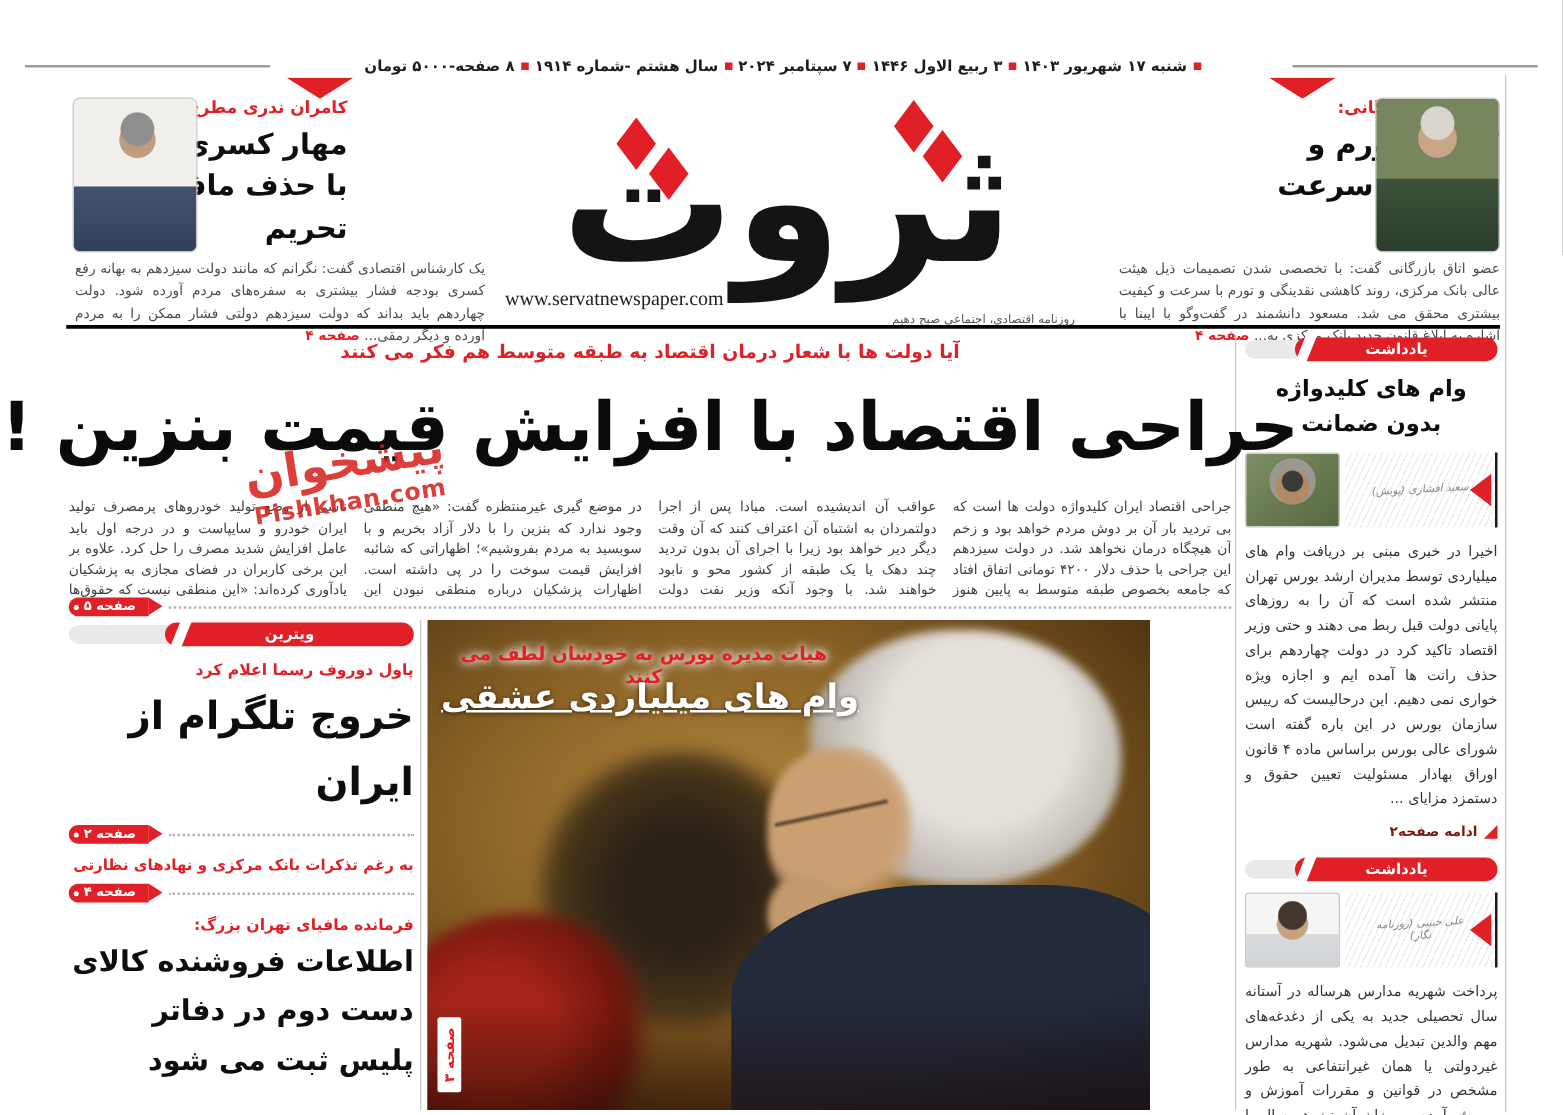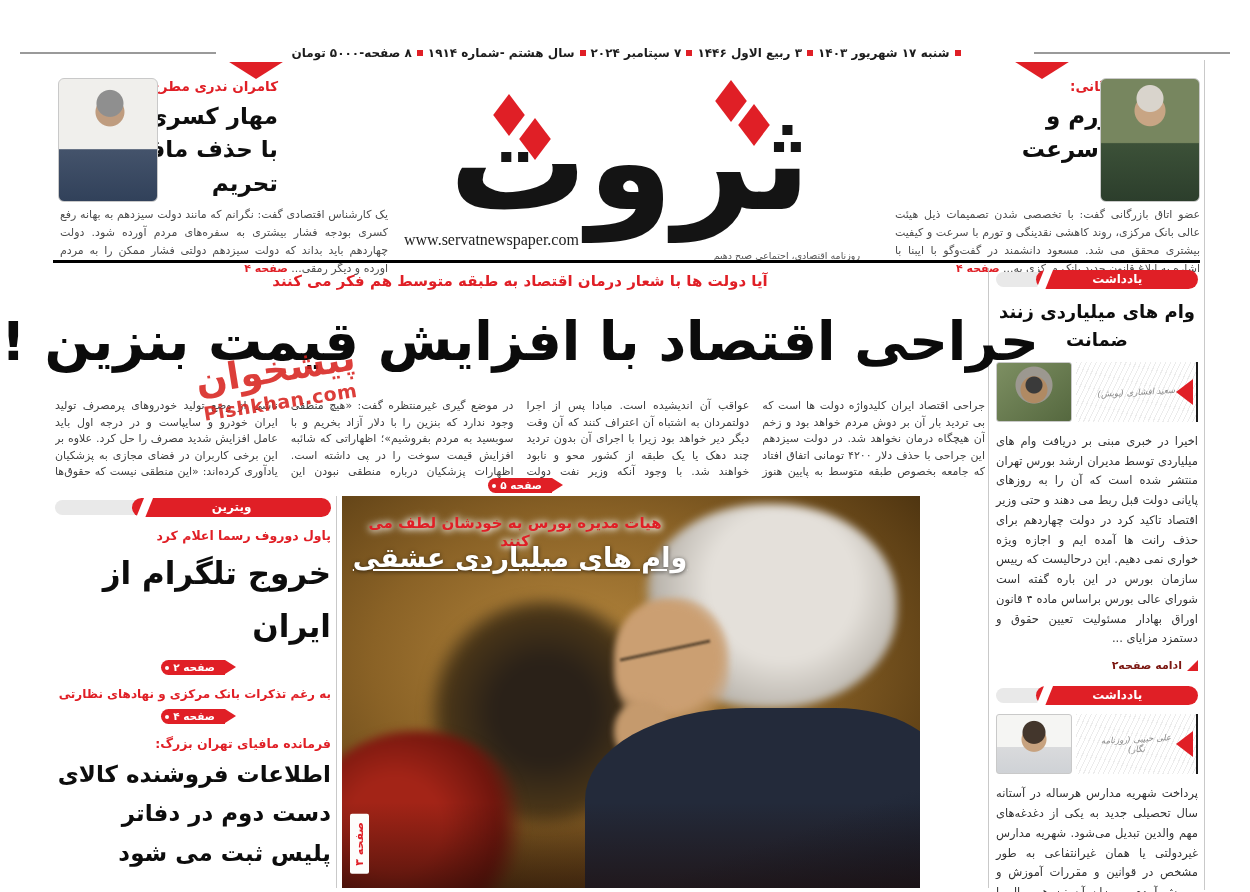--- a/index.html
+++ b/index.html
@@ -62,21 +62,21 @@
   #lead-kicker { position:absolute; left:55px; top:272px; width:930px; text-align:center;
                  color:var(--red); font-weight:bold; font-size:15px; }
   #lead-headline { position:absolute; left:55px; top:292px; width:930px; height:98px; display:flex;
                    align-items:center; justify-content:center; font-size:54px; font-weight:bold;
                    color:#0b0b0b; white-space:nowrap; letter-spacing:-1px; }
   #lead-cols { position:absolute; left:55px; top:398px; width:930px; height:80px; display:flex;
                direction:rtl; gap:13px; overflow:hidden; }
   #lead-cols .col { flex:1; text-align:justify; font-size:11px; line-height:1.5; color:#3f3f3f; }
 
   
-  .tagrow { position:absolute; display:flex; direction:ltr; align-items:center;flex-direction:column; }
+  .tagrow { position:absolute; display:flex; direction:ltr; align-items:center; }
   .ptag { position:relative; flex:none; height:15px; line-height:15px; background:var(--red); color:#fff;
           font-size:10.5px; font-weight:bold; padding:0 10px 0 12px; border-radius:8px 0 0 8px; }
   .ptag::before { content:""; position:absolute; left:4px; top:5.5px; width:4px; height:4px;
                   border-radius:50%; background:#fff; }
   .ptag::after { content:""; position:absolute; right:-11px; top:0; width:0; height:0;
                  border-top:7.5px solid transparent; border-bottom:7.5px solid transparent;
                  border-left:11px solid var(--red); }
   .dotrule { flex:1; border-top:2px dotted #b3b3b3; margin-left:16px; }
 
   
@@ -268,21 +268,21 @@
   </div>
 
   <div id="sidebar">
 
     <div class="note">
       <div class="secbar">
         <div class="gray"></div>
         <div class="redbar" style="width:80%;">یادداشت</div>
         <div class="notch" style="right:74%;"></div>
       </div>
-      <div class="nhead">وام های میلیاردی زنند ضمانت</div>
+      <div class="nhead">وام های کلیدواژه بدون ضمانت</div>
       <div class="author">
         <div class="apic apic1"></div>
         <div class="sig">
           <div class="aname">سعید افشاری (پویش)</div>
           <div class="arrow"></div>
         </div>
       </div>
       <div class="nbody">اخیرا در خبری مبنی بر دریافت وام های میلیاردی توسط مدیران ارشد بورس تهران منتشر شده است که آن را به روزهای پایانی دولت قبل ربط می دهند و حتی وزیر اقتصاد تاکید کرد در دولت چهاردهم برای حذف رانت ها آمده ایم و اجازه ویژه خواری نمی دهیم. این درحالیست که رییس سازمان بورس در این باره گفته است شورای عالی بورس براساس ماده ۴ قانون اوراق بهادار مسئولیت تعیین حقوق و دستمزد مزایای ...</div>
       <div class="cont">
         <span class="ctri"></span>

